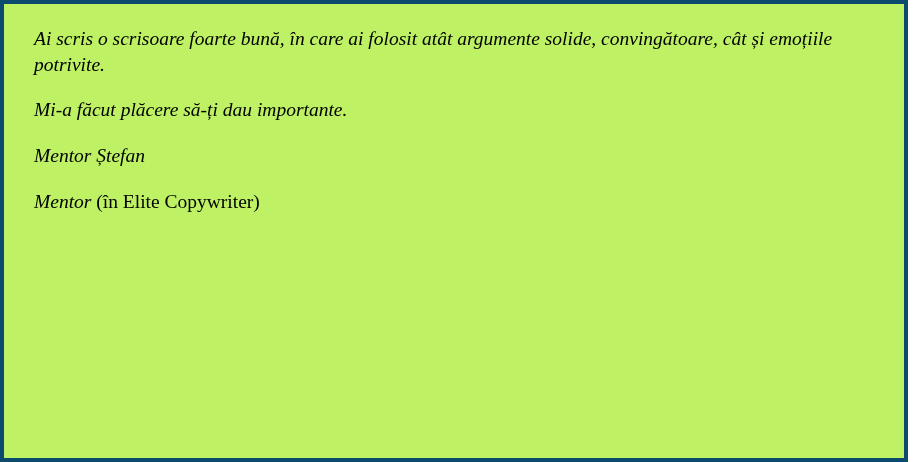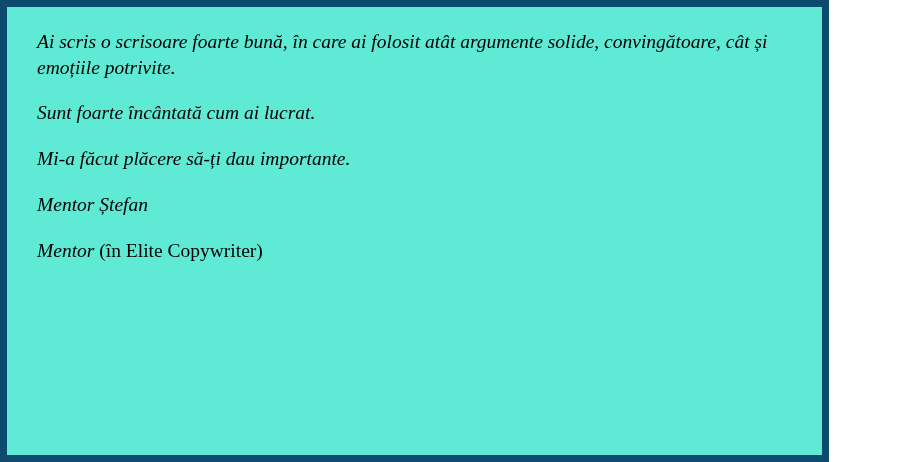--- a/index.html
+++ b/index.html
@@ -7,25 +7,25 @@
     padding: 0;
     background: #ffffff;
   }
   body {
     width: 920px;
     height: 462px;
     font-family: "Liberation Serif", serif;
   }
   .doc-frame {
     box-sizing: border-box;
-    width: 829px;
+    width: 908px;
     height: 462px;
-    border: 7px solid #0c4a6e;
+    border: 4px solid #0c4a6e;
     padding: 22px 34px 10px 30px;
-    background: #5eead4;
+    background: #bef264;
   }
   .doc-body {
     color: #000000;
     font-size: 19.5px;
     line-height: 1.32;
   }
   .para {
     font-style: italic;
     margin: 0 0 20px 0;
     text-align: left;
@@ -44,18 +44,17 @@
   .role-line .role-org {
     font-style: normal;
   }
 </style>
 </head>
 <body>
 
 <div class="doc-frame">
   <div class="doc-body">
     <p class="para">Ai scris o scrisoare foarte bună,  în care ai folosit atât argumente solide, convingătoare, cât și emoțiile potrivite.</p>
-    <p class="para">Sunt foarte încântată cum ai lucrat.</p>
     <p class="para">Mi-a făcut plăcere să-ți dau importante.</p>
     <p class="signature">Mentor Ștefan</p>
     <p class="role-line"><span class="role-name">Mentor</span><span class="role-org"> (în Elite Copywriter)</span></p>
   </div>
 </div>
 
 </body></html>

